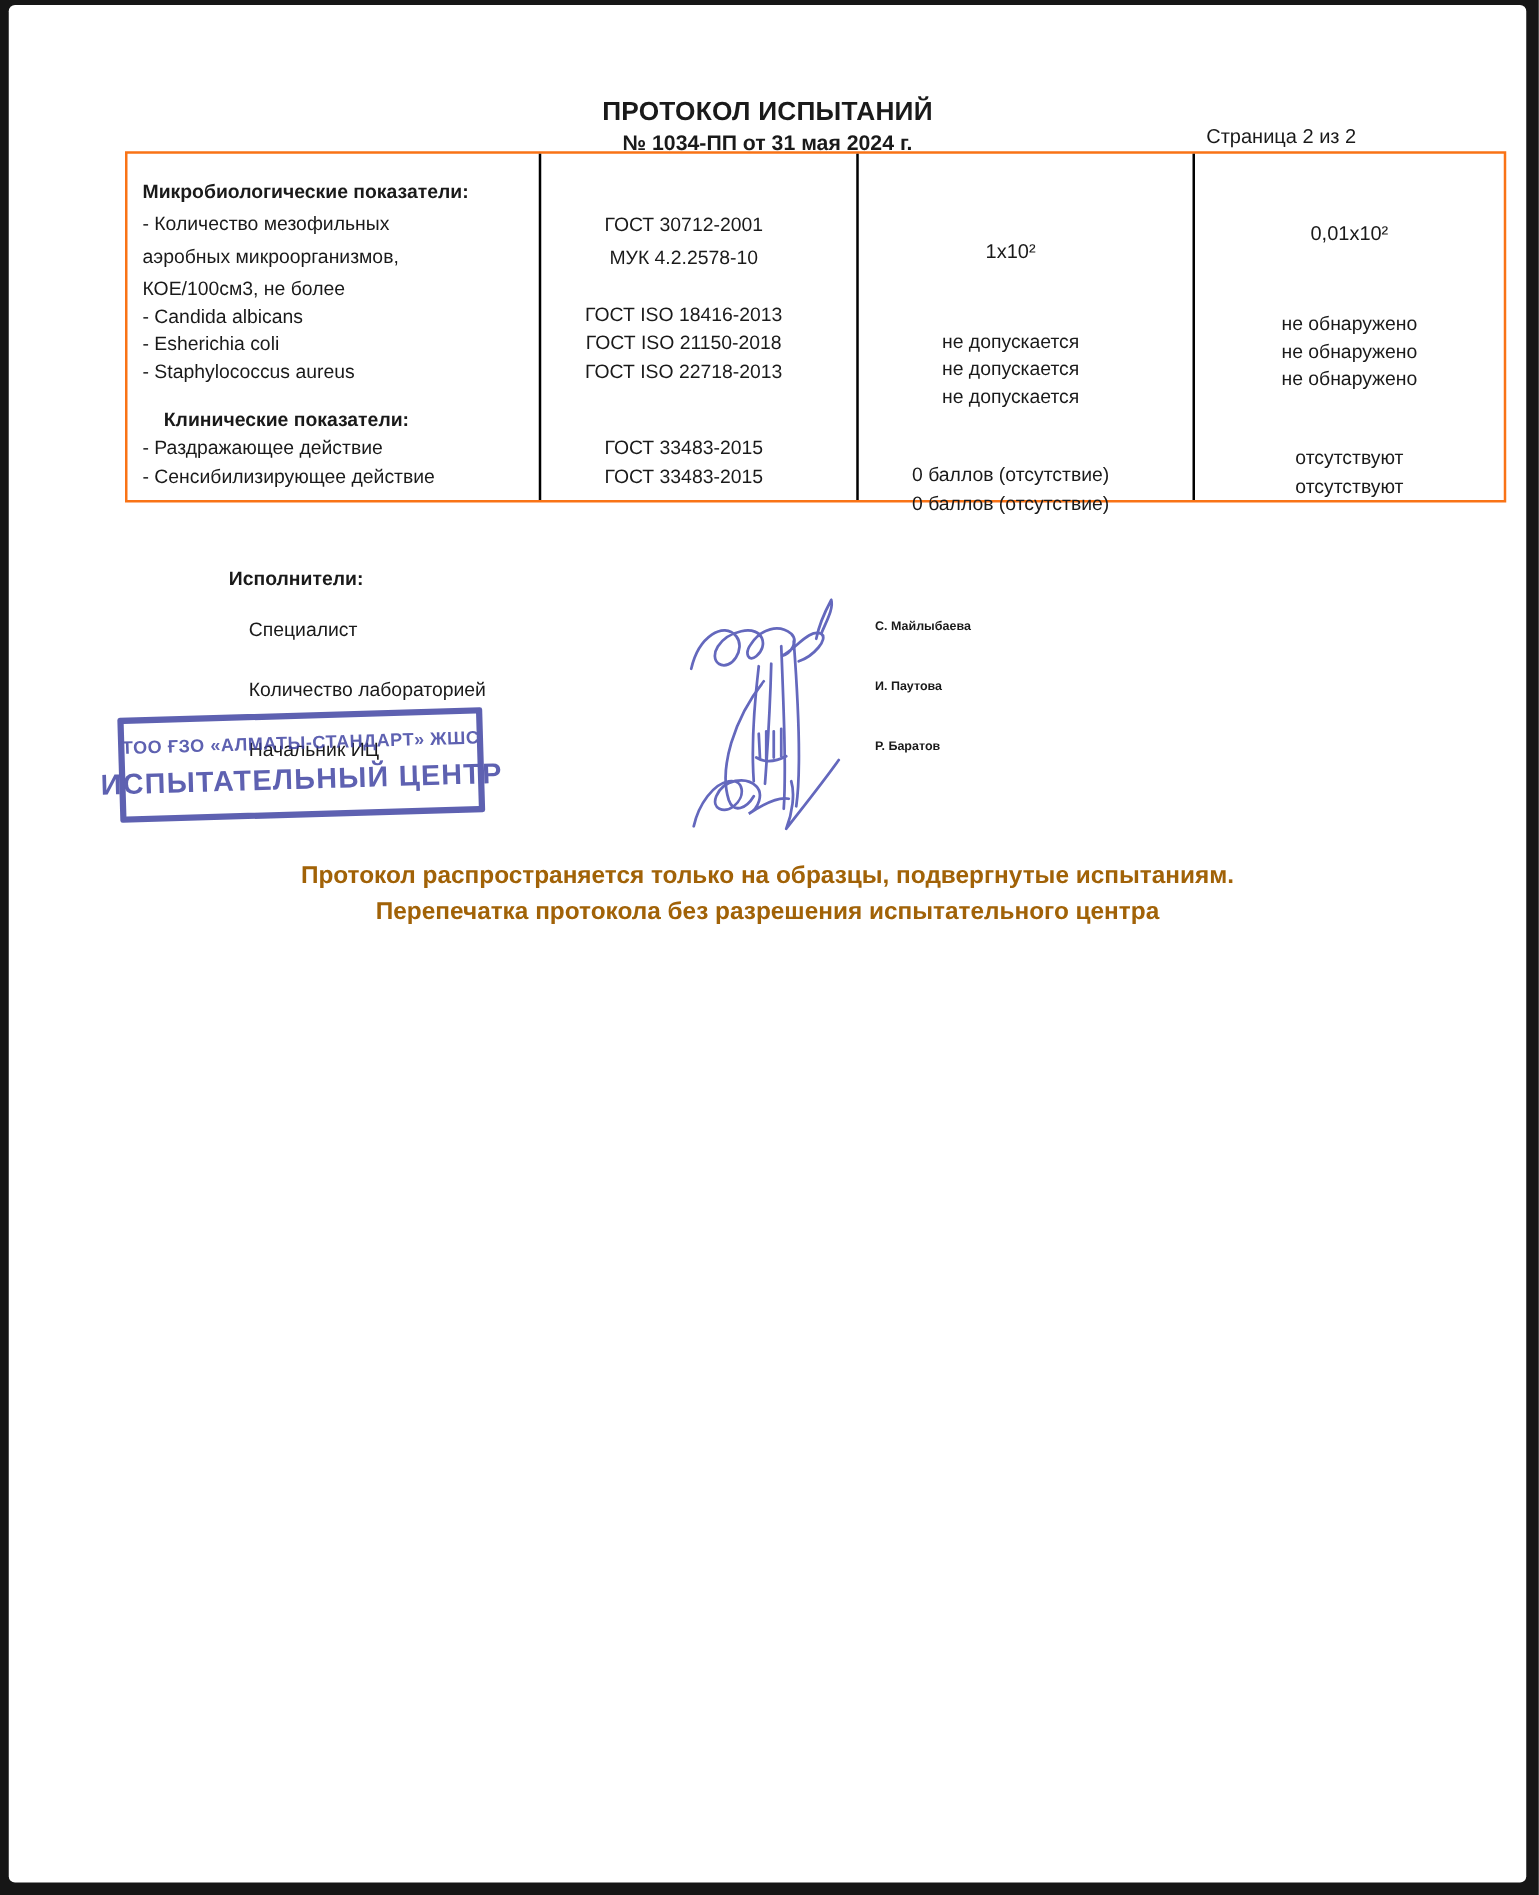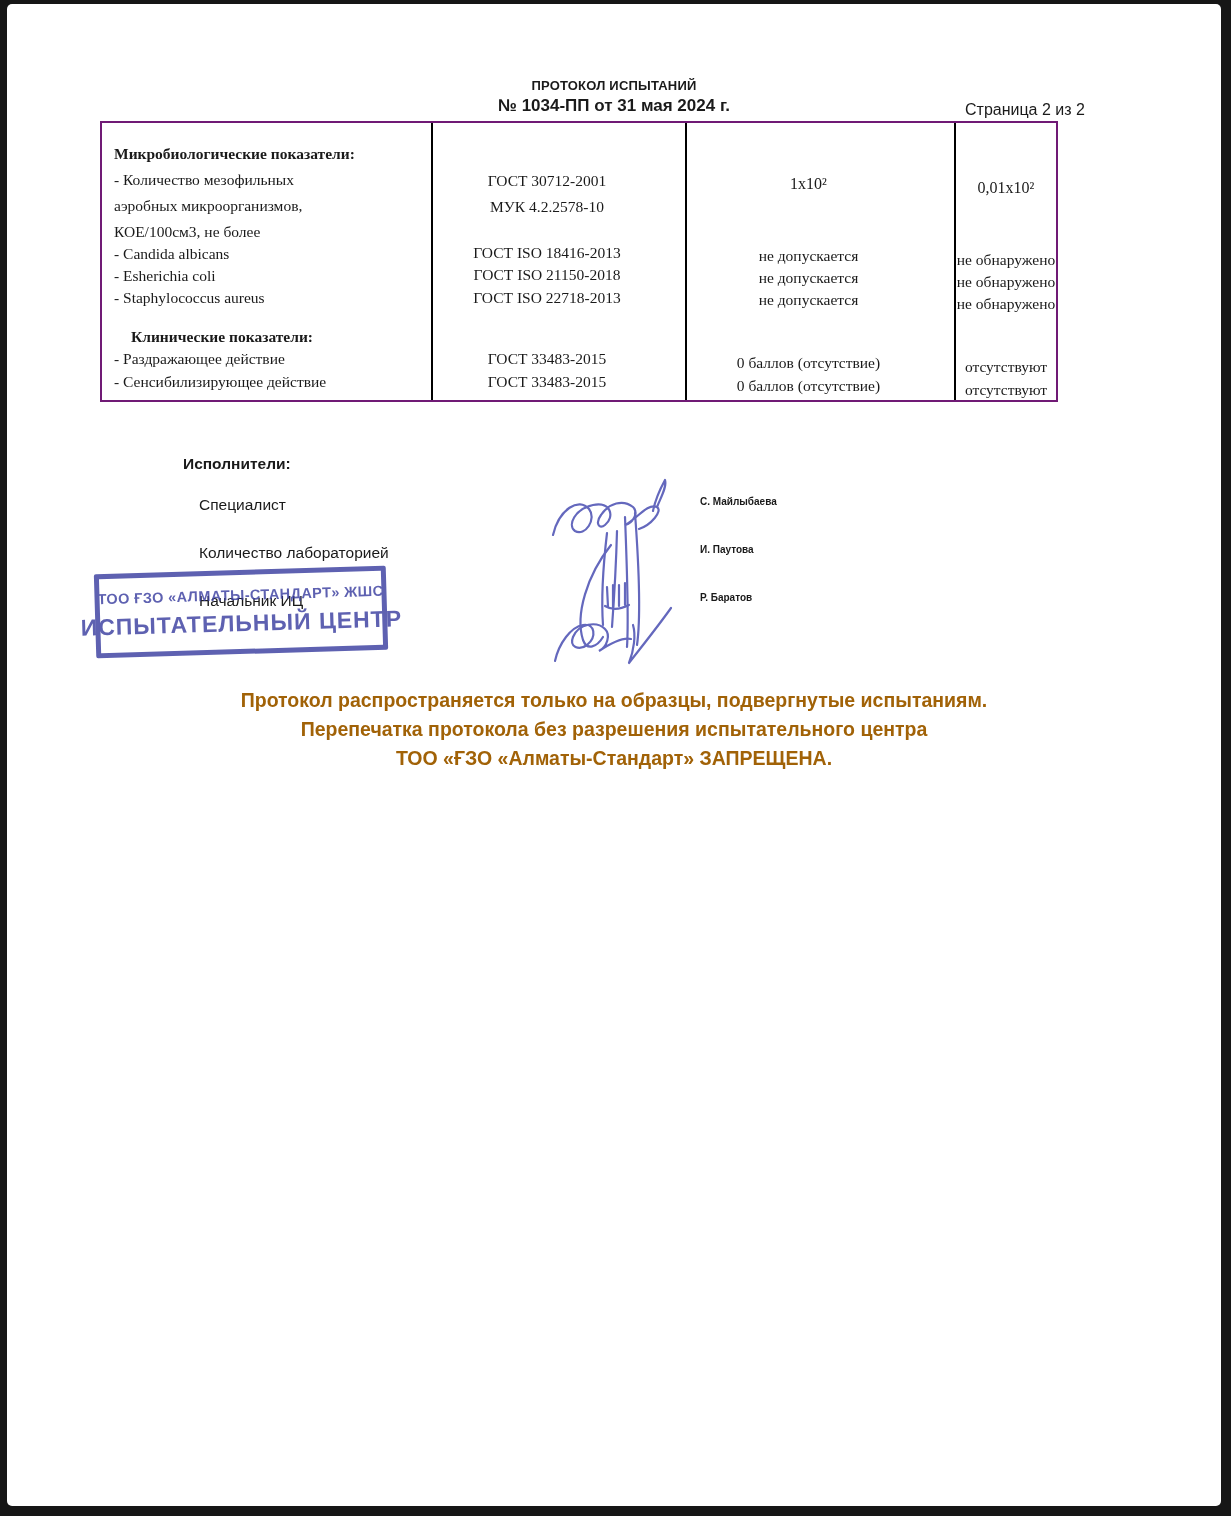--- a/index.html
+++ b/index.html
@@ -8,33 +8,33 @@
     background:#161616;
     font-family:"Liberation Sans", sans-serif;
     color:#1a1a1a;
   }
   .page{
     position:absolute;left:7px;top:4px;width:1214px;height:1502px;
     background:#ffffff;border-radius:5px;overflow:hidden;
   }
   
   .doc-header{position:absolute;left:0;top:74px;width:1214px;text-align:center;}
-  .doc-title{font-size:13px;font-weight:bold;letter-spacing:.2px;}
+  .doc-title{font-size:21px;font-weight:bold;letter-spacing:.2px;}
   .doc-subtitle{font-size:17px;font-weight:bold;margin-top:3px;}
   .page-label{position:absolute;left:958px;top:97px;font-size:16px;}
   
   .rtable{
-    position:absolute;left:93px;top:117px;width:958px;height:281px;
-    border:2px solid #701a75;box-sizing:border-box;display:flex;font-family:Liberation Serif, serif;
+    position:absolute;left:93px;top:117px;width:1105px;height:281px;
+    border:2px solid #f97316;box-sizing:border-box;display:flex;
   }
   .cell{box-sizing:border-box;font-size:15.5px;line-height:22px;}
   .cell + .cell{border-left:2px solid #000;margin-left:24px;}
   .c1{width:305px;padding:20px 8px 0 12px;text-align:left;}
   .c2{width:230px;padding-top:47px;text-align:center;}
-  .c3{width:245px;padding-top:50px;text-align:center;}
+  .c3{width:245px;padding-top:68px;text-align:center;}
   .c4{flex:1;padding-top:54px;text-align:center;}
   .bold{font-weight:bold;}
   .sup-val{font-size:16px;}
   .mt1{margin-top:1px;}.mt4{margin-top:4px;}.mt17{margin-top:17px;margin-left:17px;}
   .mt24{margin-top:24px;}.mt39{margin-top:39px;}.mt41{margin-top:41px;}
   .mt50{margin-top:50px;}
   
   .sig-heading{position:absolute;left:176px;top:451px;font-size:15.5px;font-weight:bold;}
   .sig-role{position:absolute;left:176px;font-size:15.5px;font-weight:normal;margin-left:16px;}
   .sig-name{position:absolute;left:693px;font-size:10px;font-weight:bold;}
@@ -133,16 +133,15 @@
   </svg>
 
   <div class="stamp">
     <div class="stamp-l1">ТОО ҒЗО «АЛМАТЫ-СТАНДАРТ» ЖШС</div>
     <div class="stamp-l2">ИСПЫТАТЕЛЬНЫЙ ЦЕНТР</div>
   </div>
 
   <div class="footer">
     <div>Протокол распространяется только на образцы, подвергнутые испытаниям.</div>
     <div>Перепечатка протокола без разрешения испытательного центра</div>
-    <div>ТОО «ҒЗО «Алматы-Стандарт» ЗАПРЕЩЕНА.</div>
   </div>
 
 </div>
 
 </body></html>

